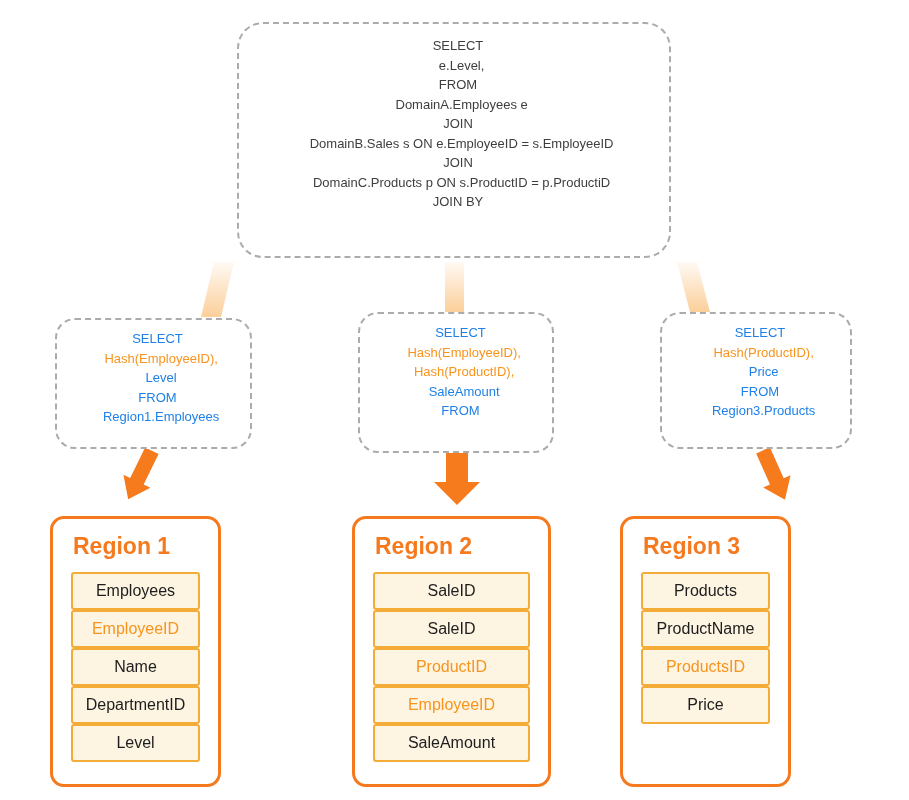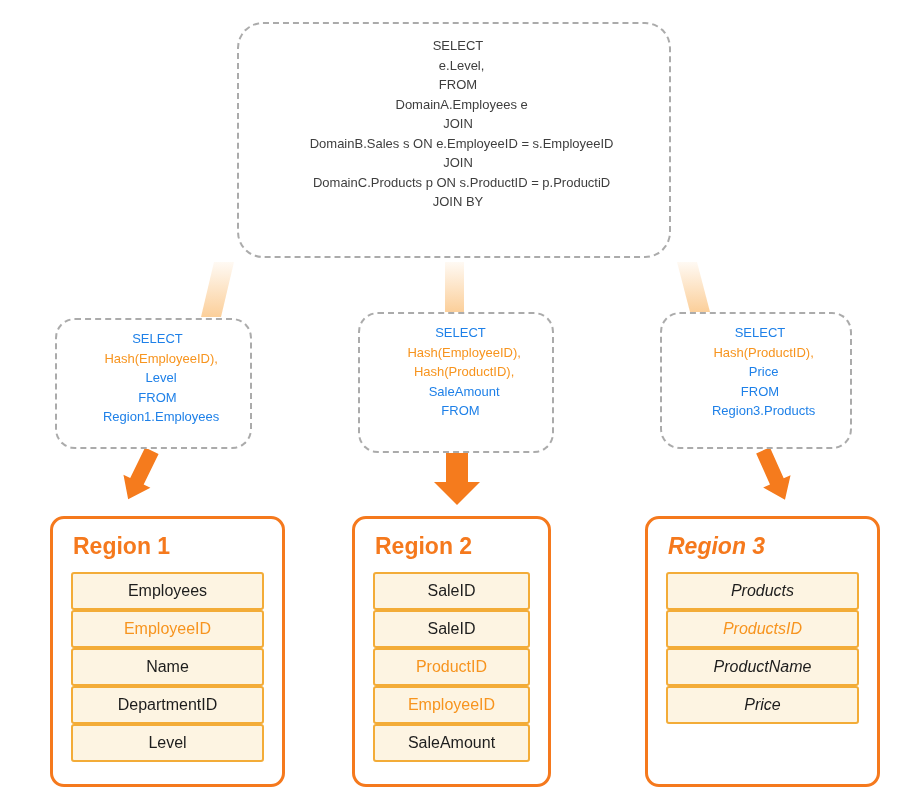--- a/index.html
+++ b/index.html
@@ -17,27 +17,27 @@
     border: 2px dashed var(--dash_gray); z-index: 1;
   }
   .qbox.main  { left: 237px; top: 22px;  width: 434px; height: 236px; border-radius: 26px; padding: 12px 8px 0 16px; }
   .qbox.shard1{ left: 55px;  top: 318px; width: 197px; height: 131px; border-radius: 20px; padding: 9px 4px 0 12px; }
   .qbox.shard2{ left: 358px; top: 312px; width: 196px; height: 141px; border-radius: 20px; padding: 9px 4px 0 13px; }
   .qbox.shard3{ left: 660px; top: 312px; width: 192px; height: 137px; border-radius: 20px; padding: 9px 4px 0 12px; }
   .code-line { font-size: 13px; line-height: 19.5px; white-space: pre; color: var(--code_gray); text-align: center; }
   .code-line.blue   { color: var(--blue); }
   .code-line.orange { color: var(--code_orange); }
   .region {
-    position: absolute; top: 516px; width: 235px; height: 271px; background: #ffffff;
+    position: absolute; top: 516px; width: 171px; height: 271px; background: #ffffff;
     border: 3px solid var(--main_orange); border-radius: 14px; z-index: 1;
     padding: 13px 18px 0 18px;
   }
   .region.r1 { left: 50px; }
   .region.r2 { left: 352px; width: 199px; }
-  .region.r3 { left: 645px; font-style: italic; }
+  .region.r3 { left: 620px; }
   .region-title {
     font-size: 23px; font-weight: bold; color: var(--main_orange);
     line-height: 28px; margin: 0 0 12px 2px;
   }
   .rtable { width: 100%; }
   .trow {
     height: 38px; background: var(--row_fill);
     border: 2px solid var(--row_border); border-radius: 3px;
     display: flex; align-items: center; justify-content: center;
     font-size: 16px; color: #1d1d1d;
@@ -125,19 +125,19 @@
         <div class="trow">SaleID</div>
         <div class="trow hl">ProductID</div>
         <div class="trow hl">EmployeeID</div>
         <div class="trow">SaleAmount</div>
       </div>
   </div>
   <div class="region r3">
     <div class="region-title">Region 3</div>
     <div class="rtable">
         <div class="trow">Products</div>
+        <div class="trow">ProductName</div>
         <div class="trow hl">ProductsID</div>
-        <div class="trow">ProductName</div>
         <div class="trow">Price</div>
       </div>
   </div>
 
 </div>
 
 </body></html>

